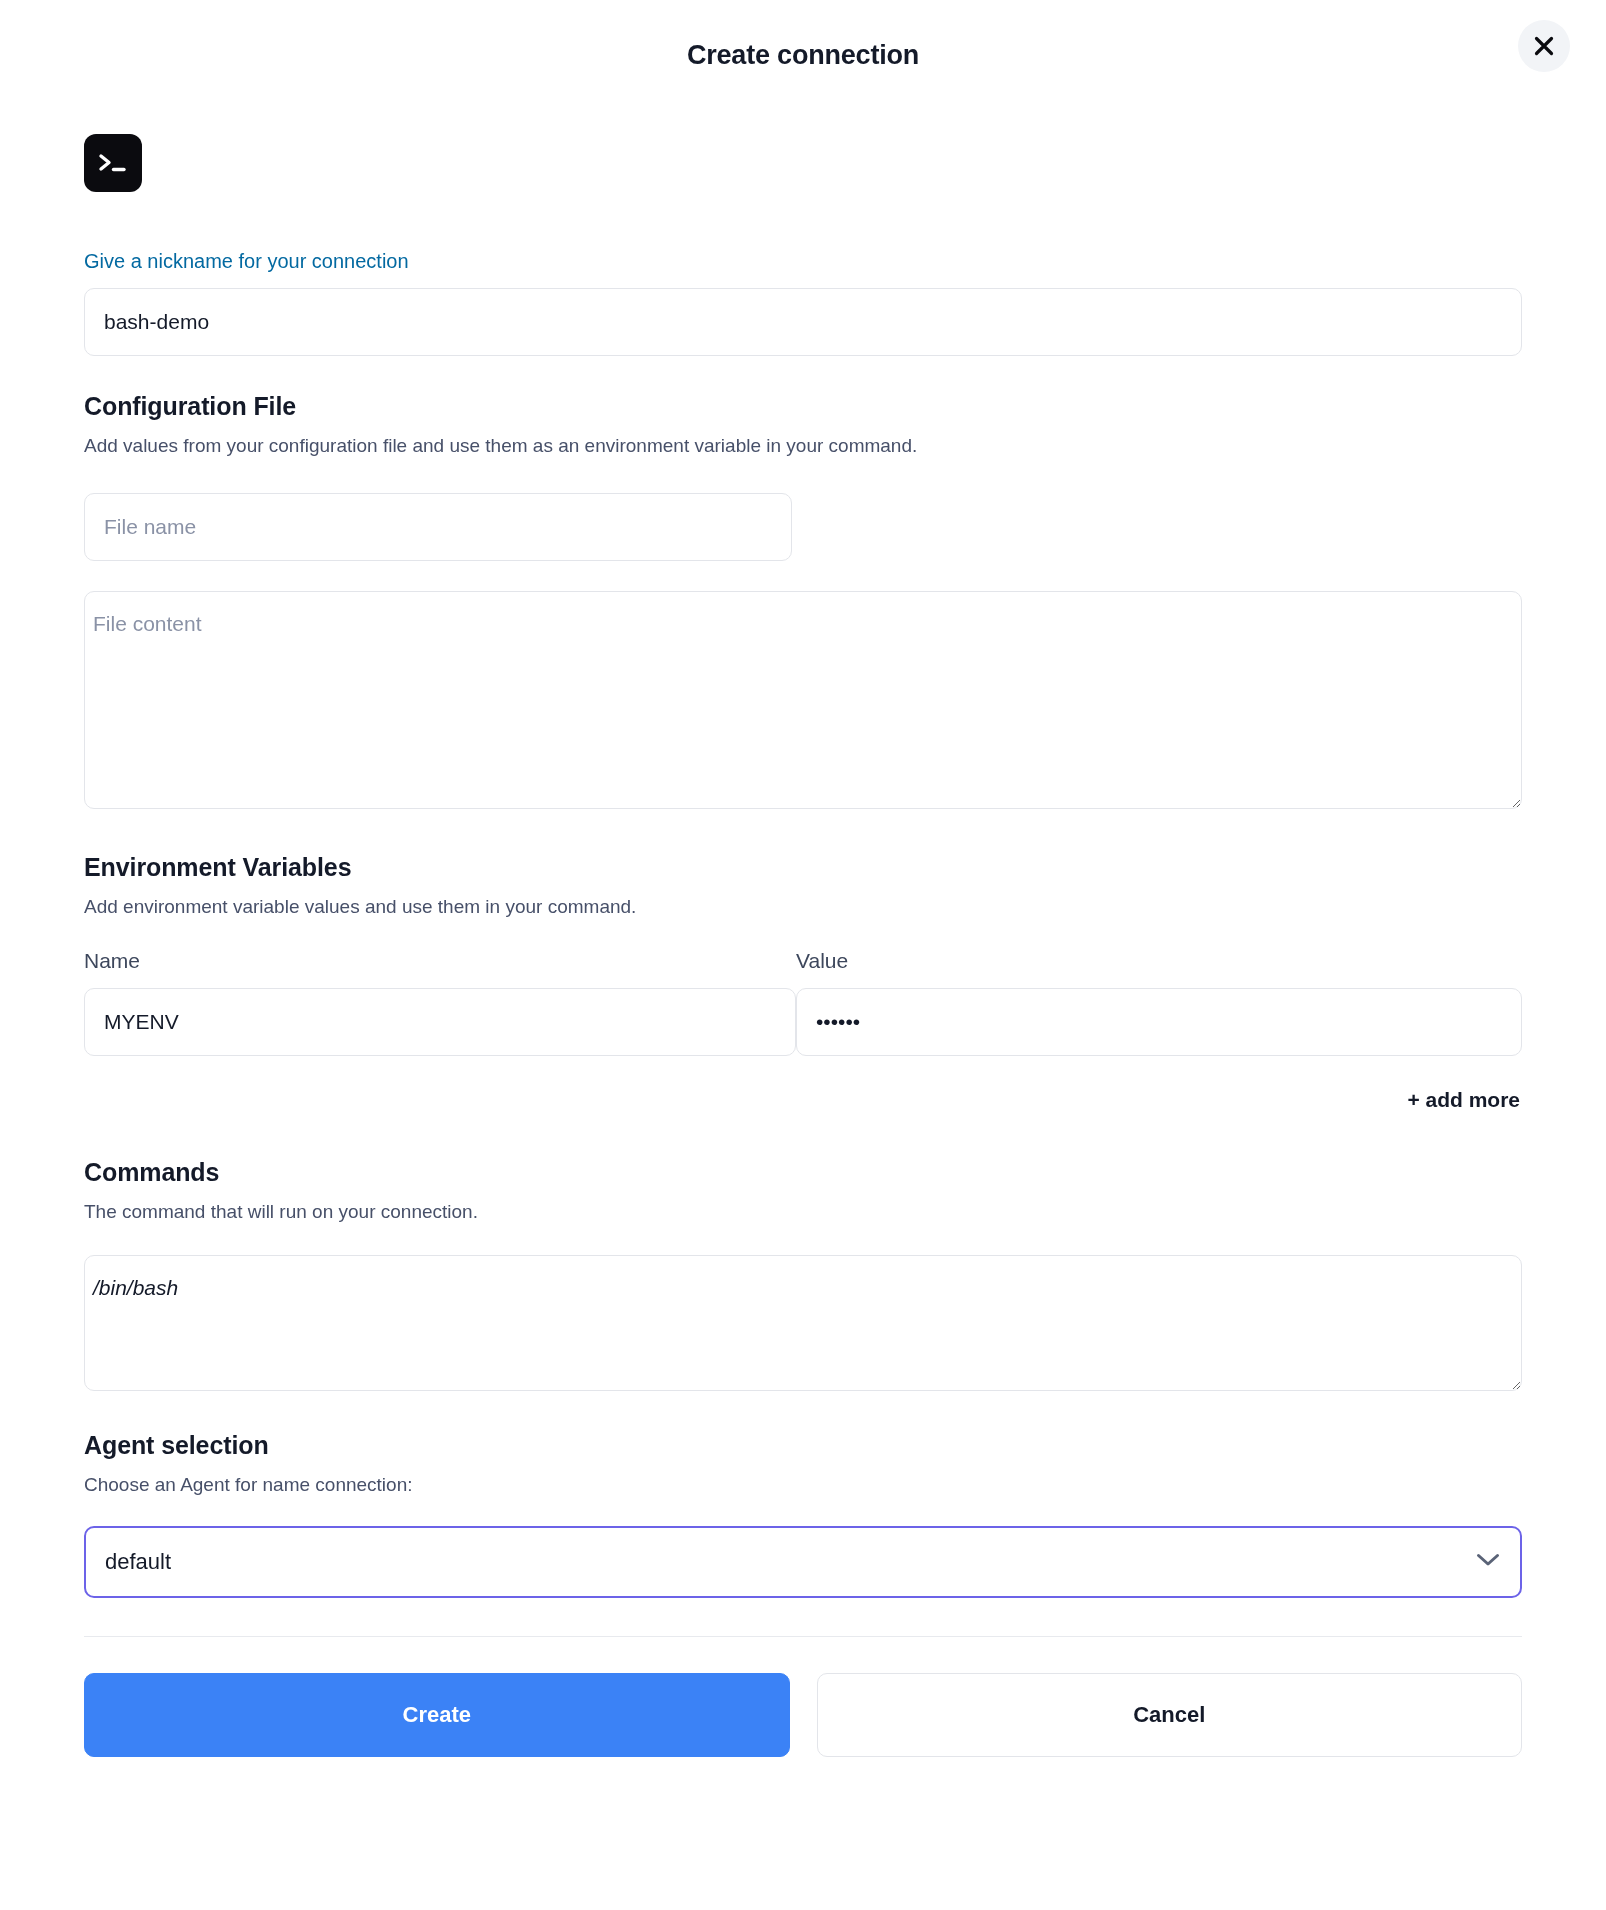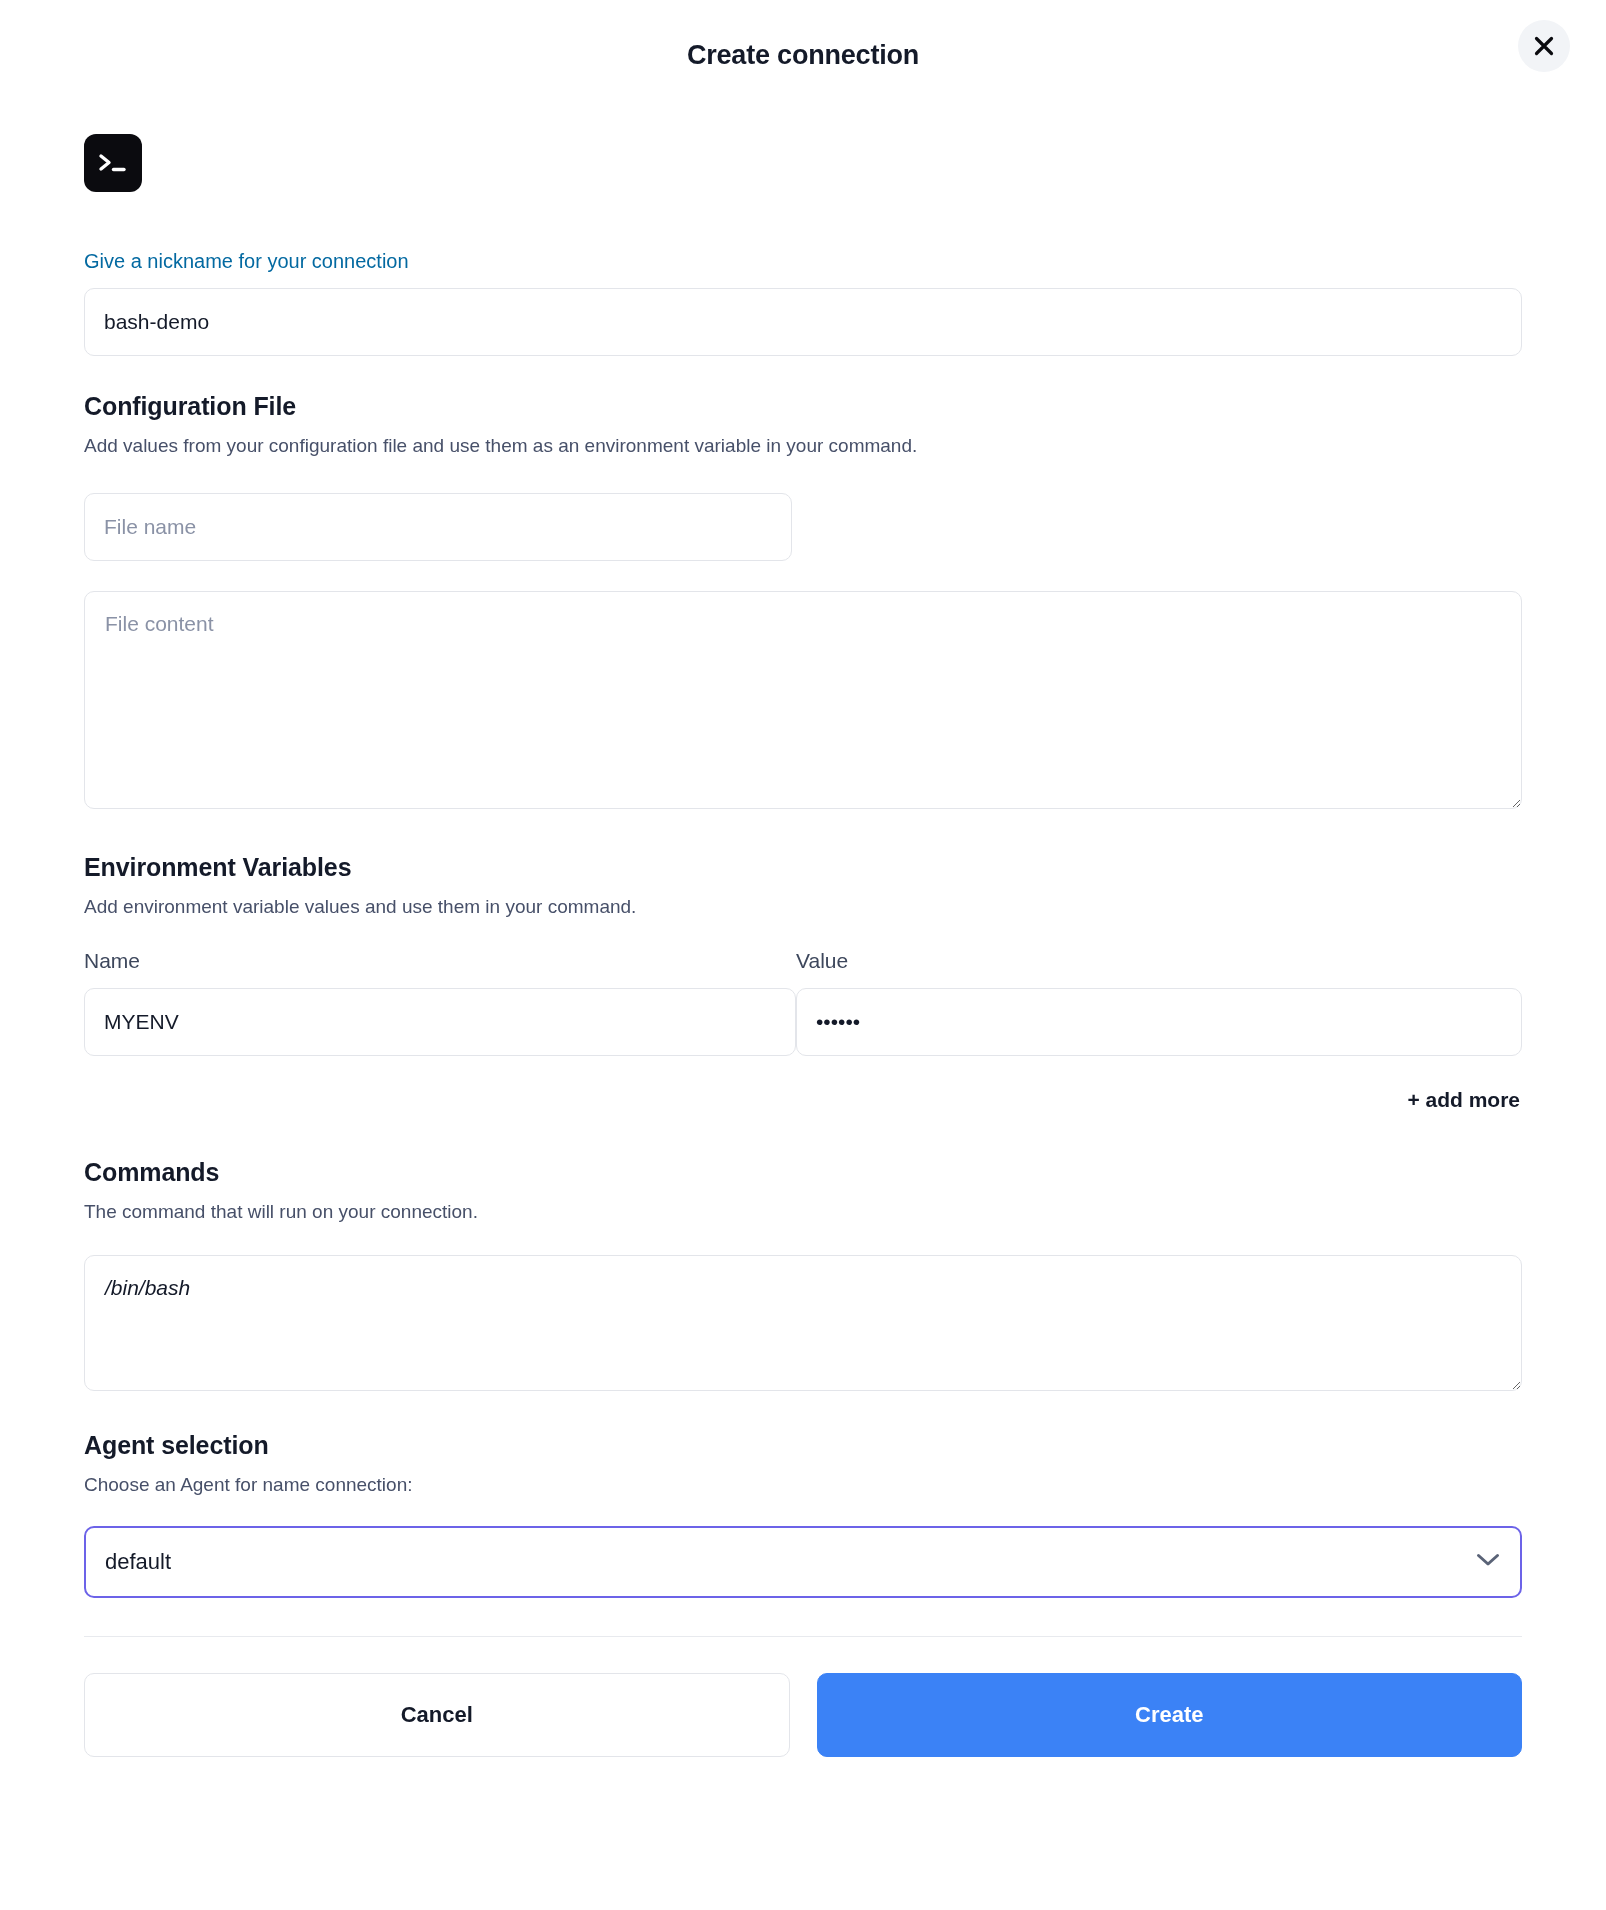--- a/index.html
+++ b/index.html
@@ -106,21 +106,21 @@
   .text-input::placeholder { color: #8A92A6; }
 
   .text-area {
     width: 100%;
     border: 1px solid #E3E5EA;
     border-radius: 10px;
     background: #ffffff;
     font-family: "Liberation Sans", sans-serif;
     font-size: 21px;
     color: #141A29;
-    padding: 17px 20px;
+    padding: 17px 8px;
     outline: none;
     resize: vertical;
     display: block;
     line-height: 1.4;
   }
   .text-area::placeholder { color: #8A92A6; }
 
   
   .nickname-block { margin-bottom: 36px; }
   .config-section { margin-bottom: 0; }
@@ -297,17 +297,17 @@
           </svg>
         </span>
       </div>
     </div>
 
   </div>
 
   <div class="divider"></div>
 
   <div class="modal-footer">
+    <button class="btn btn-create">Create</button>
     <button class="btn btn-cancel">Cancel</button>
-    <button class="btn btn-create">Create</button>
   </div>
 
 </div>
 
 </body></html>

